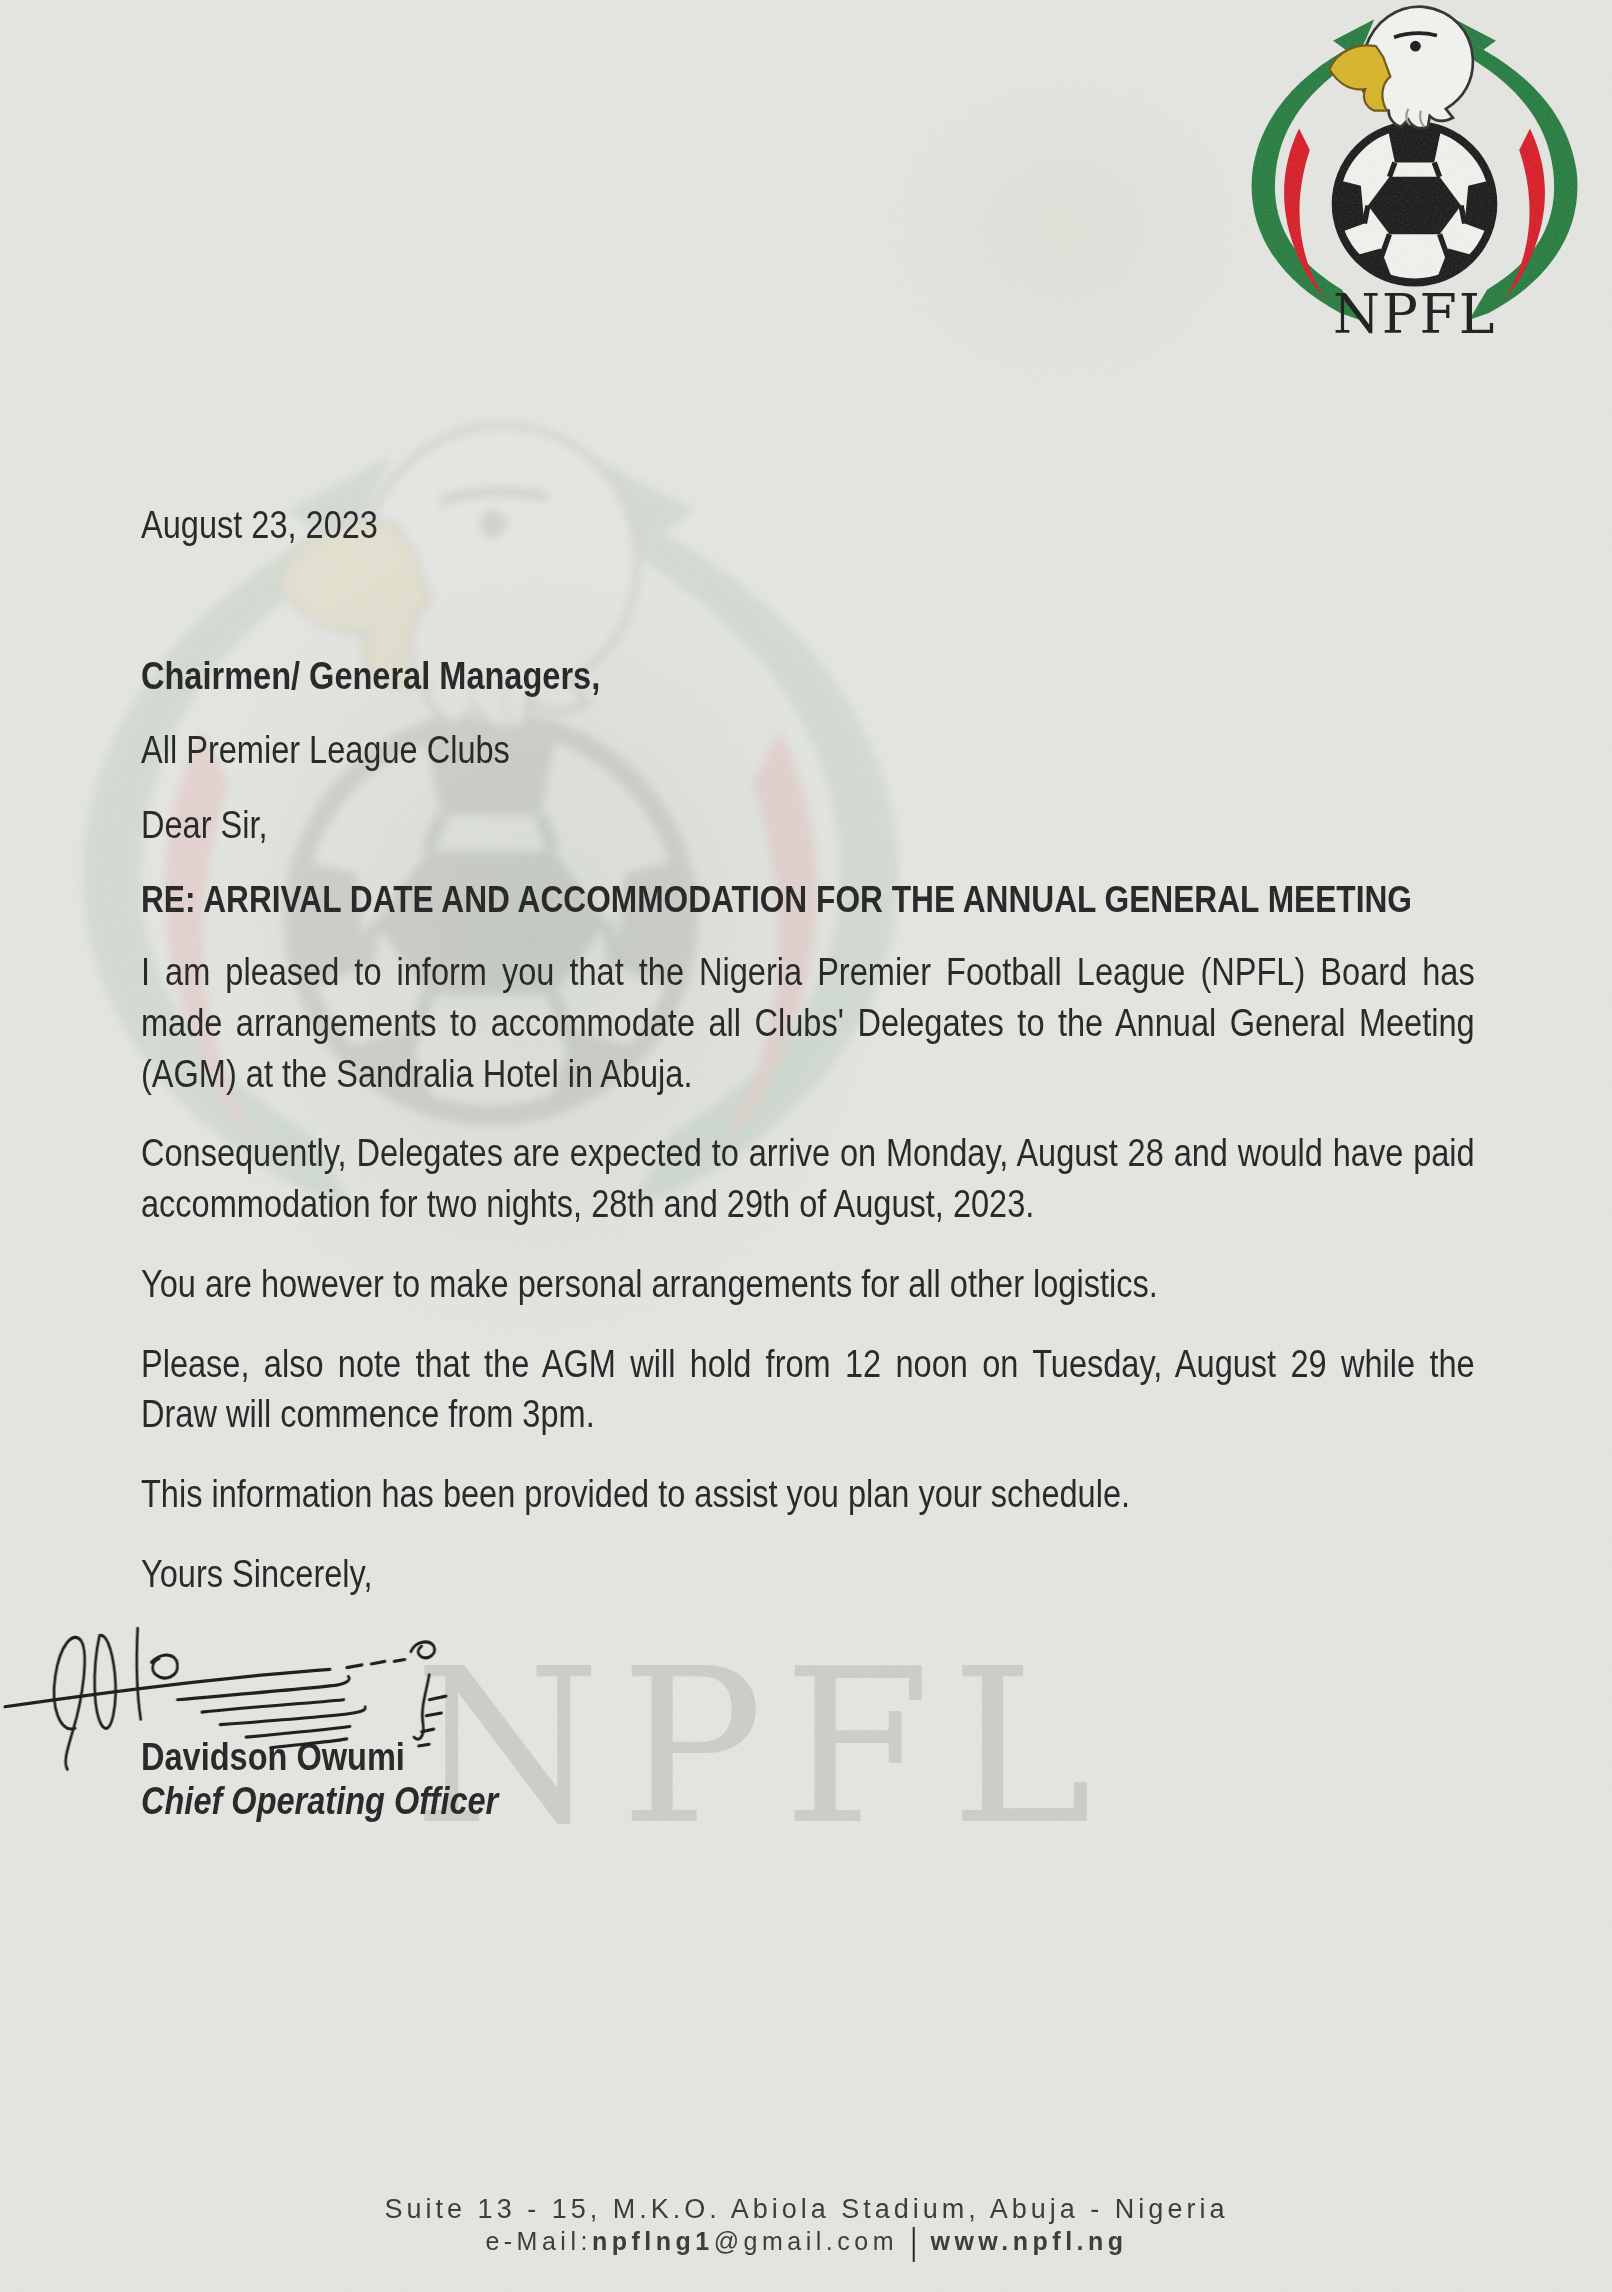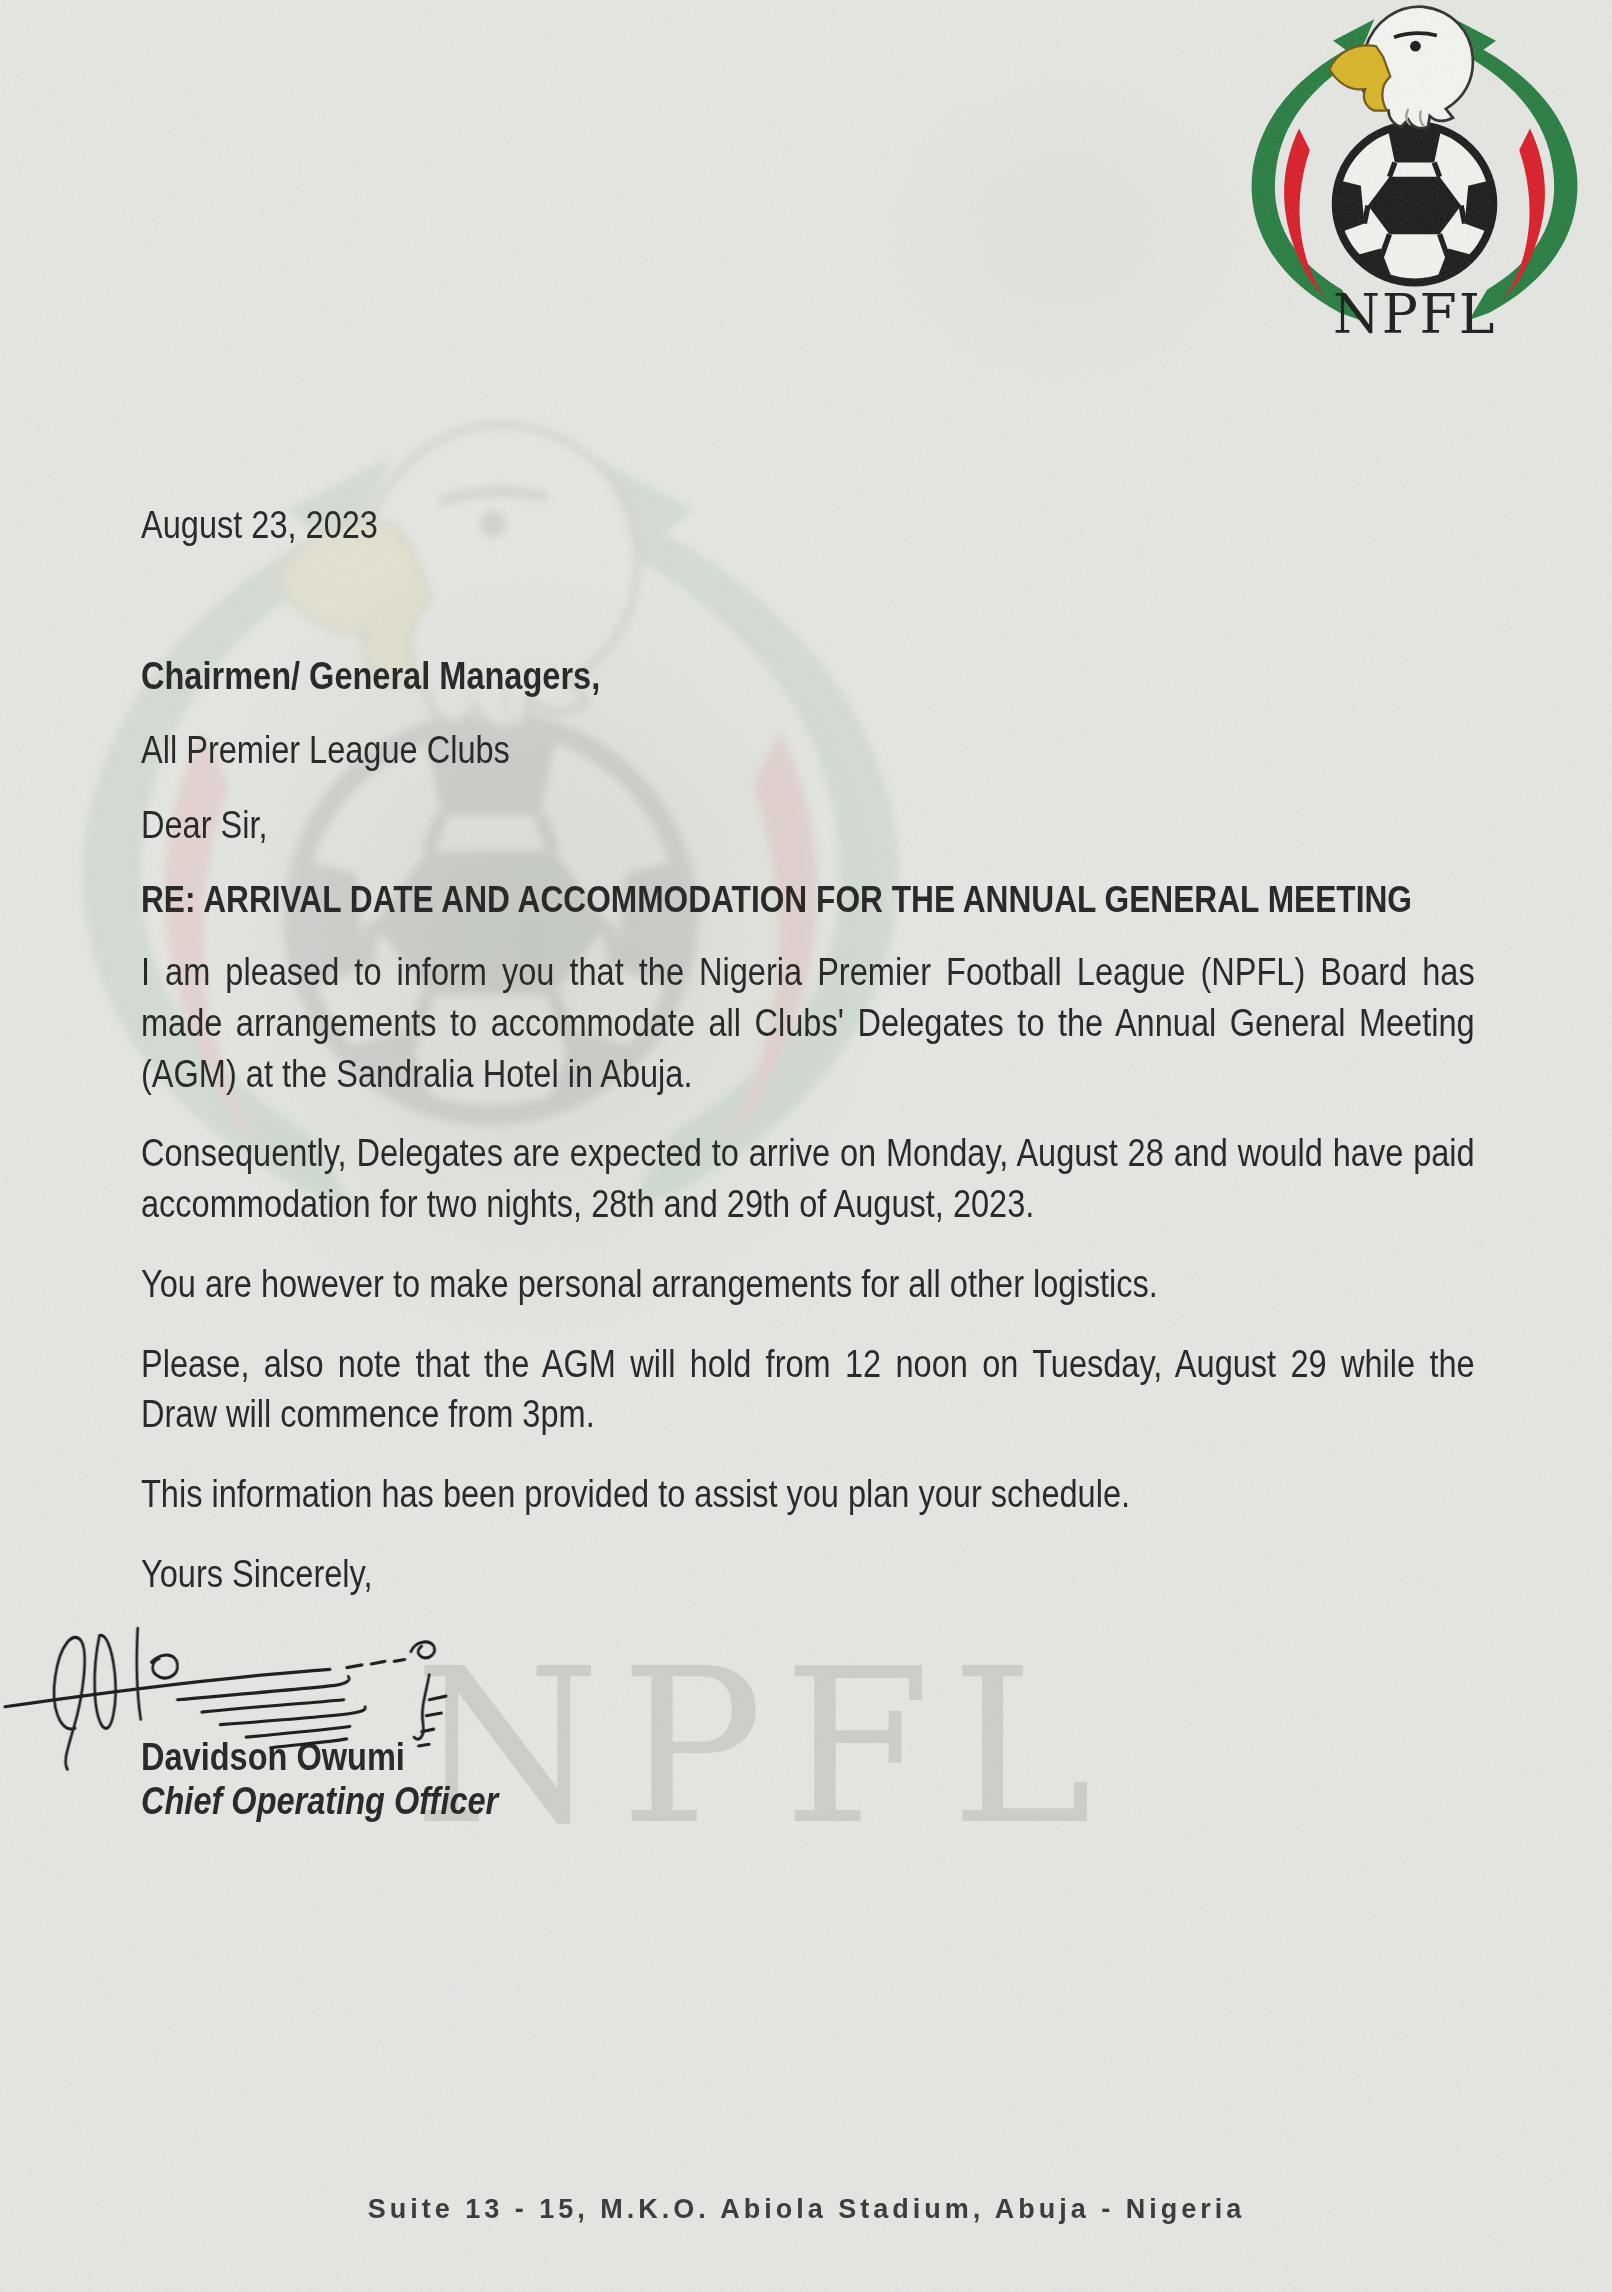--- a/index.html
+++ b/index.html
@@ -50,21 +50,21 @@
   }
   .body-p { text-align:justify; margin:0 0 29px 0 !important; }
   .sig-svg { display:block; position:relative; left:-164px; margin-top:7.2px; overflow:visible; }
   .sig-stroke { fill:none; stroke:#101010; stroke-width:3.5; stroke-linecap:round; stroke-linejoin:round; }
   .signer-name { margin-top:1.8px !important; font-weight:bold; }
   .signer-title { margin-top:-7.2px !important; font-weight:bold; font-style:italic; }
   .footer {
     position:absolute; left:0; top:2194px; width:100%; z-index:2;
     text-align:center; color:#303030;
   }
-  .footer-line1 { font-size:27px; font-weight:bold; letter-spacing:4px; }
+  .footer-line1 { font-size:27px; font-weight:normal; letter-spacing:4px; }
   .footer-line2 { font-size:25px; letter-spacing:4.5px; margin-top:1.8px; }
   .fb { font-weight:bold; }
   .sep {
     display:inline-block; transform:scaleY(1.5); transform-origin:center;
     margin:0 9px 0 12.5px; font-weight:400; color:#1a1a1a;
   }
   .grain { position:absolute; inset:0; z-index:5; pointer-events:none; opacity:0.55; }
   .hidden-defs { position:absolute; width:0; height:0; overflow:hidden; }
 </style>
 </head>
@@ -168,20 +168,21 @@
         <path d="M560,86 l22,-4 M556,104 l20,-3 M550,122 l16,-3 M546,138 l14,-2"></path>
       </g>
     </svg>
 
     <p class="signer-name">Davidson Owumi</p>
     <p class="signer-title">Chief Operating Officer</p>
   </div>
 
   <div class="footer">
     <div class="footer-line1">Suite 13 - 15, M.K.O. Abiola Stadium, Abuja - Nigeria</div>
+    <div class="footer-line2"><span>e-Mail:</span><span class="fb">npflng1</span><span>@gmail.com</span><span class="sep">|</span><span class="fb">www.npfl.ng</span></div>
   </div>
 
   <svg class="grain" width="1613" height="2293" viewBox="0 0 1801 2560">
     <filter id="grainf" x="0" y="0" width="100%" height="100%">
       <feTurbulence type="fractalNoise" baseFrequency="0.5" numOctaves="2" stitchTiles="stitch"></feTurbulence>
       <feColorMatrix type="matrix" values="0 0 0 0 0.52  0 0 0 0 0.53  0 0 0 0 0.50  0 0 0 0.35 0"></feColorMatrix>
     </filter>
     <rect width="1801" height="2560" filter="url(#grainf)"></rect>
   </svg>
 

